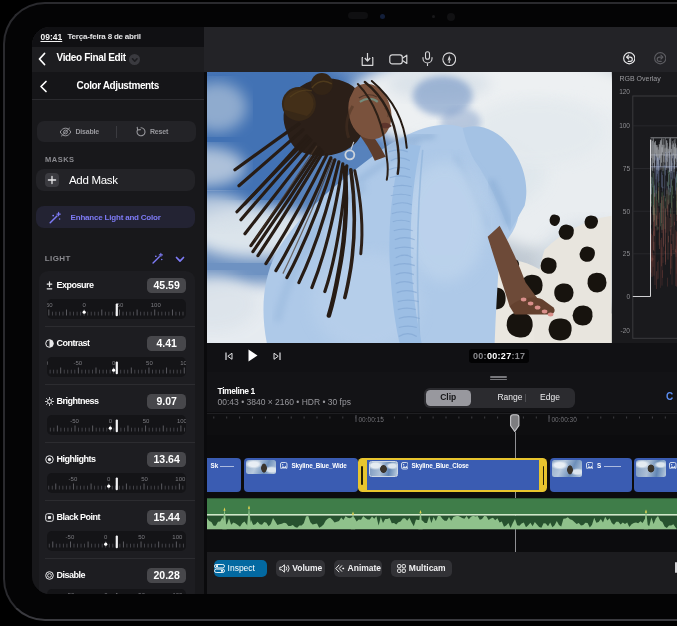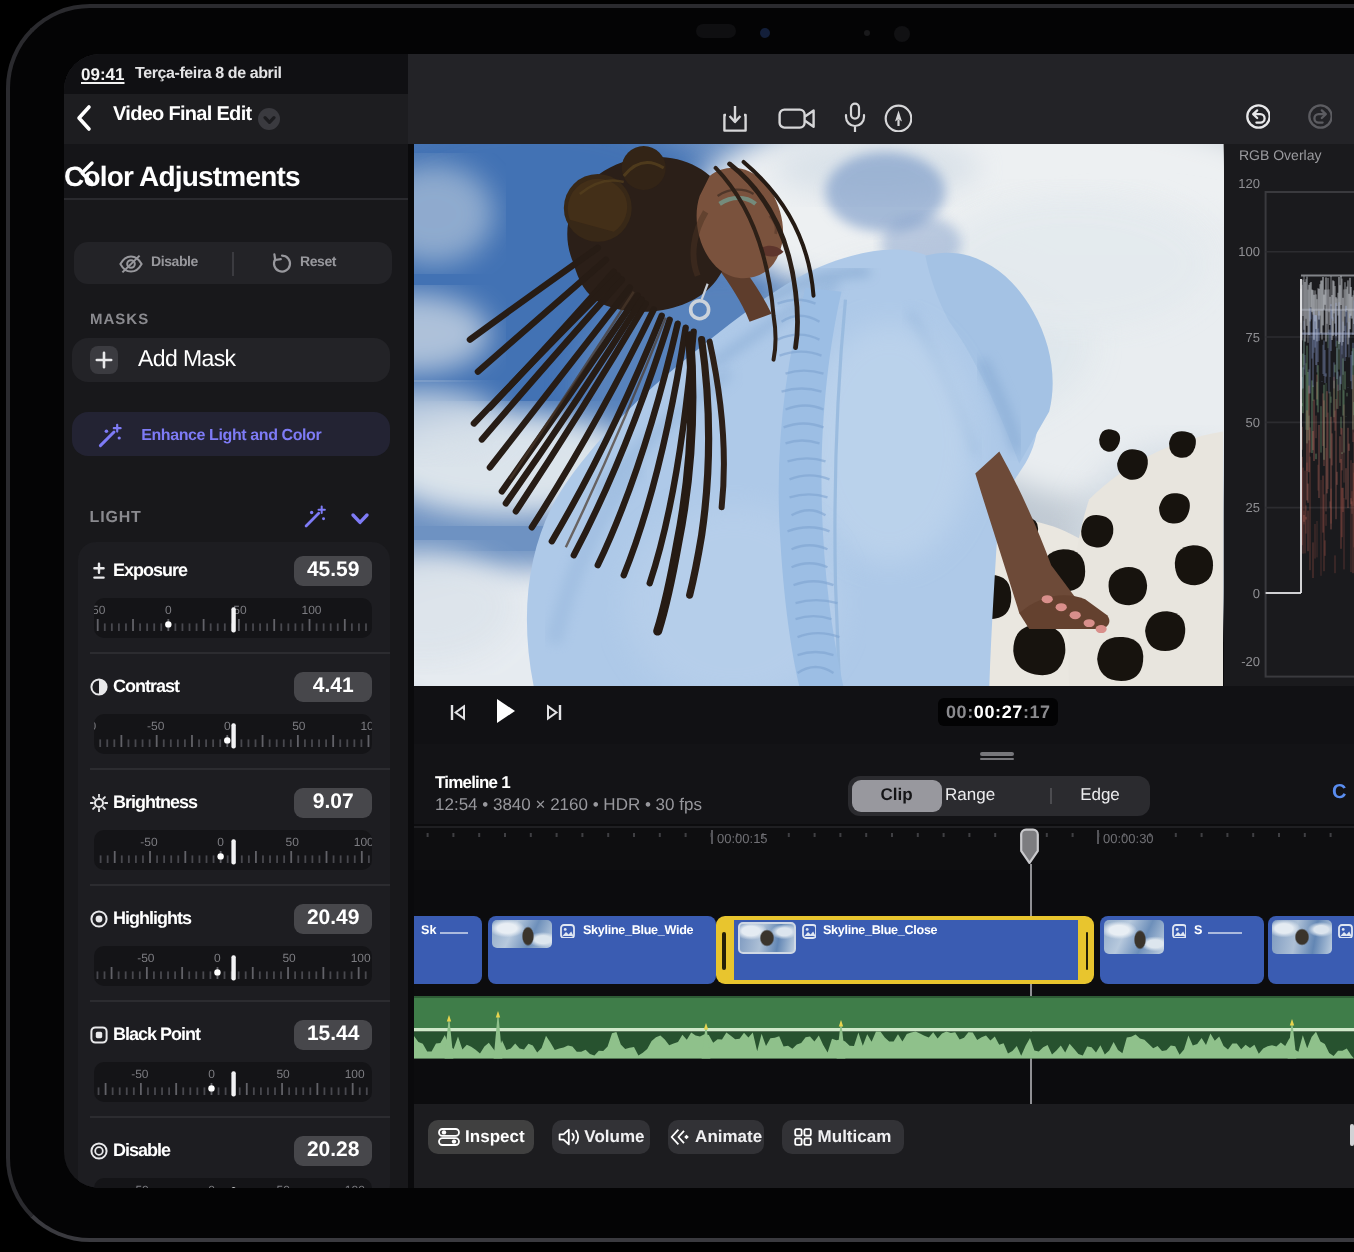--- a/index.html
+++ b/index.html
@@ -77,21 +77,21 @@
         <path d="M6.9 3.2 L8.9 5.1 L6.9 7.0" stroke="#5c5c61" stroke-width="1.15" fill="none" stroke-linecap="round" stroke-linejoin="round"></path>
       </svg>
     </div>
 <div style="position:absolute;left:0.0px;top:44.5px;width:171.5px;height:522.5px;background:#18181b;"></div>
 <div style="position:absolute;left:0.0px;top:44.5px;width:171.5px;height:28.5px;background:#151518;border-bottom:1px solid #2a2a2e;"></div>
 <div style="position:absolute;left:6.5px;top:53.0px;width:9.0px;height:13.0px;">
       <svg width="9" height="13" viewBox="0 0 9 13">
         <path d="M7 1.5 L2 6.5 L7 11.5" stroke="#ffffff" stroke-width="1.7" fill="none" stroke-linecap="round" stroke-linejoin="round"></path>
       </svg>
     </div>
-<div style="position:absolute;left:0.0px;top:53.0px;width:171.5px;height:14.0px;font-size:14px;font-weight:700;letter-spacing:-0.4px;color:#ffffff;">Color Adjustments</div>
+<div style="position:absolute;left:0.0px;top:53.0px;width:171.5px;height:14.0px;text-align:center;font-size:10px;font-weight:700;letter-spacing:-0.4px;color:#ffffff;">Color Adjustments</div>
 <div style="position:absolute;left:4.8px;top:94.0px;width:158.8px;height:21.0px;background:#232327;border-radius:7px;"></div>
 <div style="position:absolute;left:83.6px;top:98.5px;width:1.0px;height:12.0px;background:#3b3b40;"></div>
 <div style="position:absolute;left:27.0px;top:99.5px;width:13.0px;height:10.0px;">
       <svg width="13" height="10" viewBox="0 0 13 10">
         <path d="M1.2 5 C2.6 2.4 4.4 1.2 6.5 1.2 C8.6 1.2 10.4 2.4 11.8 5 C10.4 7.6 8.6 8.8 6.5 8.8 C4.4 8.8 2.6 7.6 1.2 5 Z" stroke="#98989d" stroke-width="1" fill="none"></path>
         <circle cx="6.5" cy="5" r="1.9" stroke="#98989d" stroke-width="1" fill="none"></circle>
         <path d="M2.2 9.2 L10.8 0.8" stroke="#98989d" stroke-width="1"></path>
       </svg>
     </div>
 <div style="position:absolute;left:43.5px;top:100.5px;white-space:nowrap;font-size:7px;font-weight:600;letter-spacing:-0.2px;color:#98989d;">Disable</div>
@@ -316,21 +316,21 @@
       </svg>
     </div>
 <div style="position:absolute;left:12.6px;top:415.3px;width:150.1px;height:1.0px;background:#2c2c30;"></div>
 <div style="position:absolute;left:12.8px;top:428.0px;width:9.0px;height:9.0px;">
       <svg width="9" height="9" viewBox="0 0 9 9">
         <circle cx="4.5" cy="4.5" r="3.8" stroke="#e8e8ea" stroke-width="1" fill="none"></circle>
         <circle cx="4.5" cy="4.5" r="1.7" fill="#e8e8ea"></circle>
       </svg>
     </div>
 <div style="position:absolute;left:24.5px;top:426.7px;white-space:nowrap;font-size:9px;font-weight:600;letter-spacing:-0.5px;color:#ffffff;">Highlights</div>
-<div style="position:absolute;left:115.0px;top:425.0px;width:39.2px;height:15.0px;background:#47474b;border-radius:4.5px;text-align:center;font-size:10.5px;font-weight:700;color:#ffffff;line-height:15px;">20.49</div>
+<div style="position:absolute;left:115.0px;top:425.0px;width:39.2px;height:15.0px;background:#47474b;border-radius:4.5px;text-align:center;font-size:10.5px;font-weight:700;color:#ffffff;line-height:15px;">13.64</div>
 <div style="position:absolute;left:14.6px;top:446.3px;width:139.6px;height:19.5px;background:#141417;border-radius:5px;overflow:hidden;">
       <svg width="139.6" height="19.5" viewBox="0 0 139.6 19.5">
         <rect x="1.27" y="12.70" width="0.9" height="3.80" fill="#48484e"></rect>
         <rect x="4.80" y="12.70" width="0.9" height="3.80" fill="#48484e"></rect>
         <rect x="8.33" y="10.50" width="0.9" height="6.00" fill="#626268"></rect>
         <rect x="11.86" y="12.70" width="0.9" height="3.80" fill="#48484e"></rect>
         <rect x="15.39" y="12.70" width="0.9" height="3.80" fill="#48484e"></rect>
         <rect x="18.92" y="12.70" width="0.9" height="3.80" fill="#48484e"></rect>
         <rect x="22.45" y="12.70" width="0.9" height="3.80" fill="#48484e"></rect>
         <rect x="25.98" y="10.50" width="0.9" height="6.00" fill="#626268"></rect>
@@ -861,26 +861,26 @@
 <div style="position:absolute;left:241.0px;top:325.0px;width:8.0px;height:8.5px;">
       <svg width="8" height="8.5" viewBox="0 0 8 8.5">
         <path d="M7 0.5 V8" stroke="#e2e2e4" stroke-width="1.2"></path>
         <path d="M1 1.2 L5.2 4.25 L1 7.3 Z" fill="none" stroke="#e2e2e4" stroke-width="1"></path>
       </svg>
     </div>
 <div style="position:absolute;left:437.0px;top:321.8px;width:60.4px;height:14.7px;background:#030304;border-radius:3px;text-align:center;font-size:9px;font-weight:700;line-height:14.7px;letter-spacing:0.3px;"><span style="color:#8a8a8e;">00:</span><span style="color:#ffffff;">00:27</span><span style="color:#8a8a8e;">:17</span></div>
 <div style="position:absolute;left:175.0px;top:344.5px;width:470.0px;height:180.5px;background:#0c0c0e;"></div>
 <div style="position:absolute;left:175.0px;top:344.5px;width:470.0px;height:40.5px;background:#131316;"></div>
 <div style="position:absolute;left:185.5px;top:359.0px;white-space:nowrap;font-size:8.5px;font-weight:700;letter-spacing:-0.4px;color:#ffffff;">Timeline 1</div>
-<div style="position:absolute;left:185.5px;top:369.5px;white-space:nowrap;font-size:8.5px;color:#97979c;">12:54 • 3840 × 2160 • HDR • 30 fps</div>
+<div style="position:absolute;left:185.5px;top:369.5px;white-space:nowrap;font-size:8.5px;color:#97979c;">00:43 • 3840 × 2160 • HDR • 30 fps</div>
 <div style="position:absolute;left:458.0px;top:349.3px;width:17.0px;height:1.3px;background:#77777b;border-radius:1px;"></div>
 <div style="position:absolute;left:458.0px;top:351.8px;width:17.0px;height:1.3px;background:#77777b;border-radius:1px;"></div>
 <div style="position:absolute;left:392.0px;top:361.0px;width:151.0px;height:19.5px;background:#2b2b2f;border-radius:6px;"></div>
 <div style="position:absolute;left:394.0px;top:363.0px;width:44.5px;height:15.5px;background:#98989e;border-radius:4.5px;text-align:center;font-size:8.5px;font-weight:600;color:#141416;line-height:15.5px;">Clip</div>
-<div style="position:absolute;left:440.5px;top:363.0px;width:50.0px;height:15.5px;text-align:left;font-size:8.5px;font-weight:500;color:#ececee;line-height:15.5px;">Range</div>
+<div style="position:absolute;left:440.5px;top:363.0px;width:50.0px;height:15.5px;text-align:right;font-size:8.5px;font-weight:500;color:#ececee;line-height:15.5px;">Range</div>
 <div style="position:absolute;left:493.0px;top:363.0px;width:50.0px;height:15.5px;text-align:center;font-size:8.5px;font-weight:500;color:#ececee;line-height:15.5px;">Edge</div>
 <div style="position:absolute;left:492.5px;top:366.5px;width:1.0px;height:8.5px;background:#4c4c50;"></div>
 <div style="position:absolute;left:634.0px;top:363.5px;white-space:nowrap;font-size:10px;font-weight:600;color:#5a8df0;">C</div>
 <div style="position:absolute;left:175.0px;top:385.5px;width:470.0px;height:22.0px;background:#0e0e10;border-top:1px solid #1f1f22;"></div>
 <div style="position:absolute;left:175.0px;top:385.5px;width:470.0px;height:22.0px;">
       <svg width="470" height="22" viewBox="0 0 470 22">
         <rect x="6.3" y="3.5" width="1" height="2" fill="#3f3f43"></rect>
         <rect x="19.2" y="3.5" width="1" height="2" fill="#3f3f43"></rect>
         <rect x="32.1" y="3.5" width="1" height="2" fill="#3f3f43"></rect>
         <rect x="45.0" y="3.5" width="1" height="2" fill="#3f3f43"></rect>
@@ -987,21 +987,21 @@
         <polygon points="40.9,10.7 42.0,7.5 43.1,10.7" fill="#e8d44e"></polygon>
         <polygon points="143.8,31.2 146.0,13.5 148.2,31.2" fill="#8fc18b"></polygon>
         <polygon points="144.9,16.7 146.0,13.5 147.1,16.7" fill="#e8d44e"></polygon>
         <polygon points="211.3,31.2 213.5,12.0 215.7,31.2" fill="#8fc18b"></polygon>
         <polygon points="212.4,15.2 213.5,12.0 214.6,15.2" fill="#e8d44e"></polygon>
         <polygon points="436.8,31.2 439.0,11.5 441.2,31.2" fill="#8fc18b"></polygon>
         <polygon points="437.9,14.7 439.0,11.5 440.1,14.7" fill="#e8d44e"></polygon>
       </svg>
     </div>
 <div style="position:absolute;left:175.0px;top:525.0px;width:470.0px;height:42.0px;background:#1c1c1f;"></div>
-<div style="position:absolute;left:182.2px;top:533.4px;width:53.1px;height:16.4px;background:#404040;border-radius:5px;color:#ffffff;font-size:8.5px;font-weight:700;text-align:center;line-height:16.4px;"><svg width="11" height="9" viewBox="0 0 11 9" style="display:inline-block;vertical-align:-1.5px">
+<div style="position:absolute;left:182.2px;top:533.4px;width:53.1px;height:16.4px;background:#0369a1;border-radius:5px;color:#ffffff;font-size:8.5px;font-weight:400;text-align:left;line-height:16.4px;"><svg width="11" height="9" viewBox="0 0 11 9" style="display:inline-block;vertical-align:-1.5px">
         <rect x="0.5" y="0.5" width="10" height="3.4" rx="1.7" stroke="#fff" stroke-width="0.9" fill="none"></rect>
         <circle cx="3" cy="2.2" r="1.1" fill="#fff"></circle>
         <rect x="0.5" y="5.1" width="10" height="3.4" rx="1.7" stroke="#fff" stroke-width="0.9" fill="none"></rect>
         <circle cx="8" cy="6.8" r="1.1" fill="#fff"></circle>
       </svg>&nbsp;Inspect</div>
 <div style="position:absolute;left:244.2px;top:533.4px;width:48.7px;height:16.4px;background:#323236;border-radius:5px;color:#f0f0f2;font-size:8.5px;font-weight:600;text-align:center;line-height:16.4px;"><svg width="11" height="9" viewBox="0 0 11 9" style="display:inline-block;vertical-align:-1.5px">
         <path d="M0.8 3.2 H2.8 L5.4 0.8 V8.2 L2.8 5.8 H0.8 Z" fill="none" stroke="#fff" stroke-width="0.9" stroke-linejoin="round"></path>
         <path d="M7.2 2.8 a2.6 2.6 0 0 1 0 3.4 M9.0 1.4 a5 5 0 0 1 0 6.2" stroke="#fff" stroke-width="0.9" fill="none" stroke-linecap="round"></path>
       </svg>&nbsp;Volume</div>
 <div style="position:absolute;left:301.8px;top:533.4px;width:48.7px;height:16.4px;background:#323236;border-radius:5px;color:#f0f0f2;font-size:8.5px;font-weight:600;text-align:center;line-height:16.4px;"><svg width="10" height="9" viewBox="0 0 10 9" style="display:inline-block;vertical-align:-1.5px">

